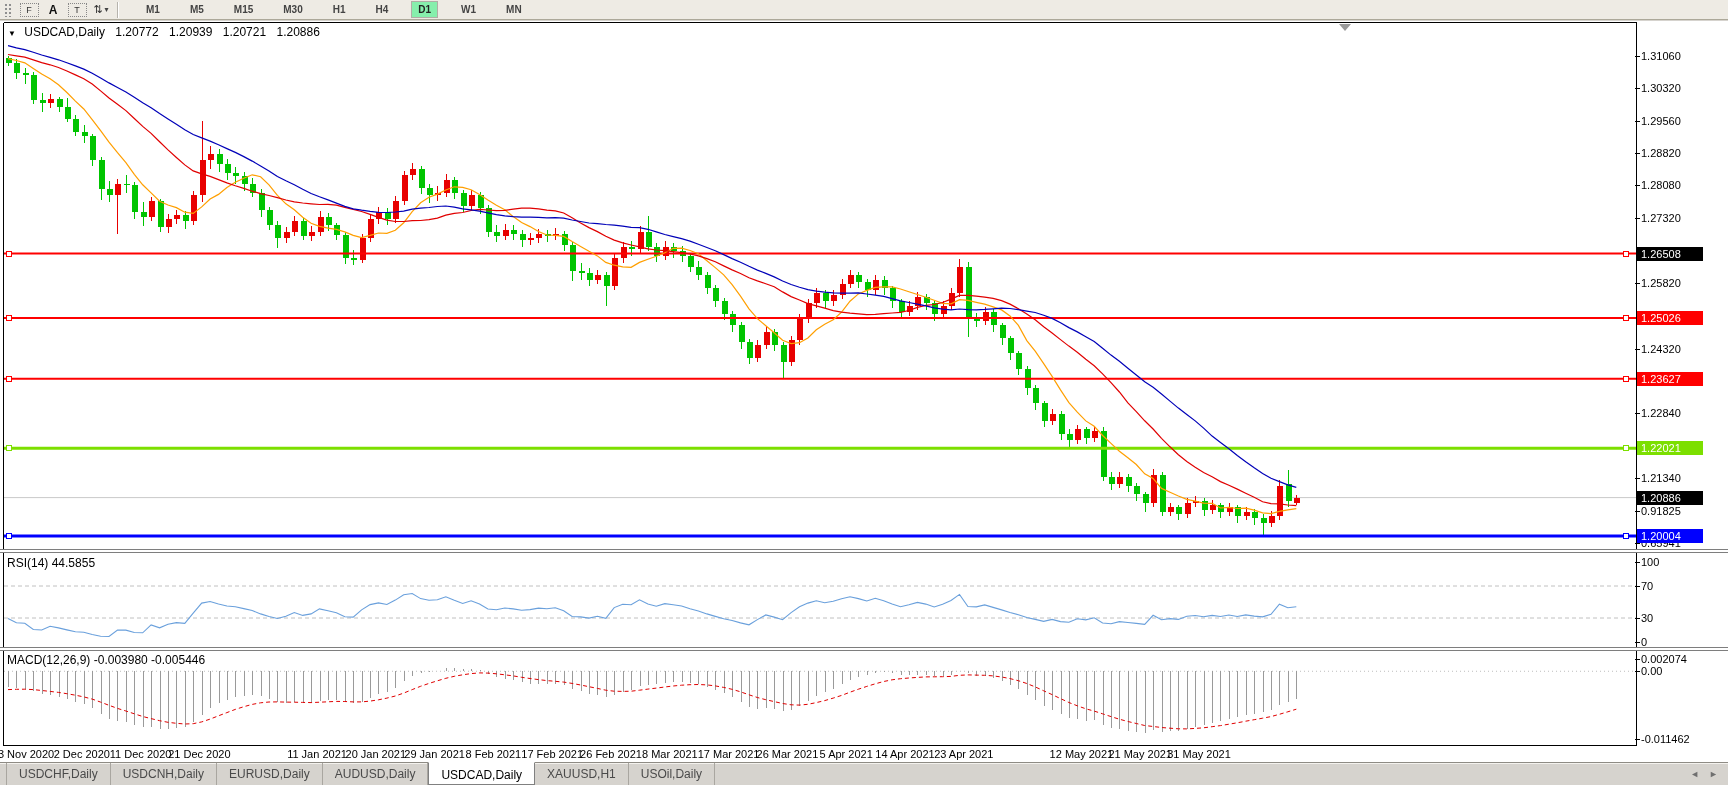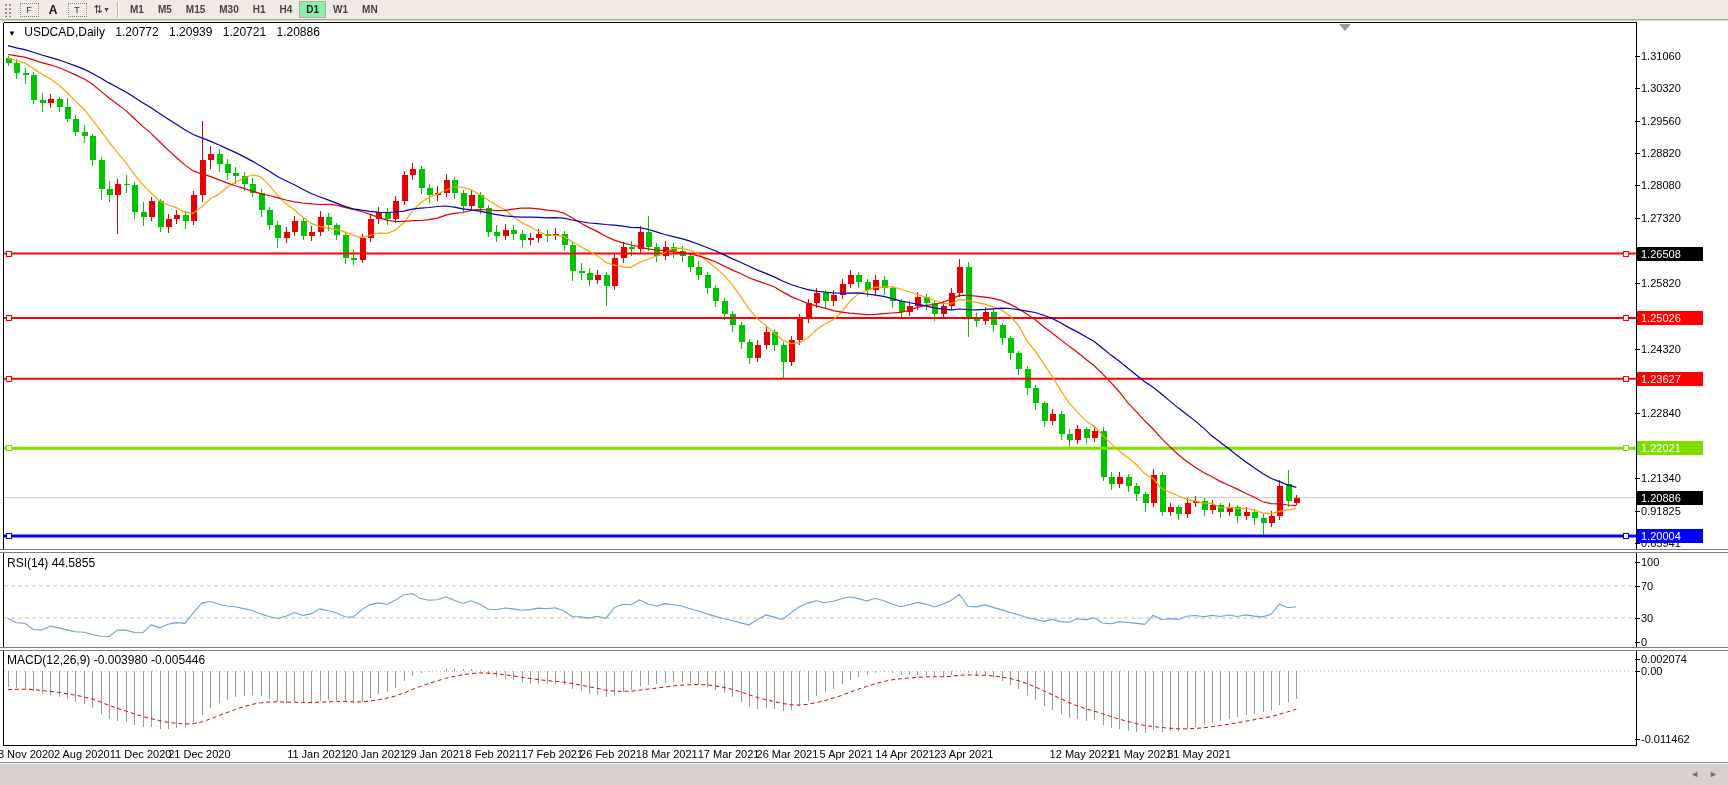--- a/index.html
+++ b/index.html
@@ -10,21 +10,21 @@
     border-bottom:1px solid #aca899;display:flex;align-items:center;box-sizing:border-box;padding-left:3px;}
   .grip{width:9px;height:14px;margin:0 4px 0 1px;
     background-image:radial-gradient(#8f8f8f 34%,rgba(0,0,0,0) 36%);background-size:4px 4px;}
   .tool-btn{height:16px;min-width:20px;display:flex;align-items:center;justify-content:center;
     font-size:11px;color:#333;margin:0 2px;cursor:default;}
   .tool-box{width:17px;height:12px;border:1px dotted #888;display:flex;align-items:center;
     justify-content:center;font-size:9px;color:#333;}
   .tool-a{font-weight:bold;font-size:12px;color:#111;}
   .caret{font-size:8px;color:#444;margin-left:2px;}
   .tsep{width:1px;height:16px;background:#b6b3ac;border-right:1px solid #fff;margin:0 4px;}
-  .period-btn{font-size:10px;font-weight:bold;color:#444;padding:2px 6px;border:1px solid rgba(0,0,0,0);}
+  .period-btn{font-size:10px;font-weight:bold;color:#444;padding:2px 6px;border:1px solid rgba(0,0,0,0);margin-left:16px;}
   .period-btn.active{background:#86efac;border:1px solid #b0ada5;color:#222;}
   
   .chart-client{position:absolute;left:0;top:21px;width:1728px;height:741px;background:#ffffff;}
   svg.canvas{position:absolute;left:0;top:0;}
   .labels{position:absolute;left:0;top:0;width:1728px;height:785px;pointer-events:none;}
   .chart-title{position:absolute;left:8px;top:25px;font-size:12px;color:#000;white-space:nowrap;}
   .chart-title .tri{font-size:8px;margin-right:5px;}
   .chart-title .num{margin-left:7px;}
   .pane-label{position:absolute;left:7px;font-size:12px;color:#000;white-space:nowrap;}
   .ptick{position:absolute;left:1641px;font-size:11px;color:#000;height:13px;line-height:13px;}
@@ -648,21 +648,21 @@
         <div class="ptick" style="top: 612px;">30</div>
         <div class="ptick" style="top: 636px;">0</div>
       </div>
     <div id="mticks">
         <div class="ptick" style="top: 653px;">0.002074</div>
         <div class="ptick" style="top: 665.258px;">0.00</div>
         <div class="ptick" style="top: 733px;">-0.011462</div>
       </div>
     <div id="dates">
         <div class="date-label" style="left: 23px;">23 Nov 2020</div>
-        <div class="date-label" style="left: 81.8px;">2 Aug 2020</div>
+        <div class="date-label" style="left: 81.8px;">2 Dec 2020</div>
         <div class="date-label" style="left: 140.6px;">11 Dec 2020</div>
         <div class="date-label" style="left: 199.4px;">21 Dec 2020</div>
         <div class="date-label" style="left: 276px; margin-top: 41px;">31 Dec 2020</div>
         <div class="date-label" style="left: 317px;">11 Jan 2021</div>
         <div class="date-label" style="left: 375.8px;">20 Jan 2021</div>
         <div class="date-label" style="left: 434.6px;">29 Jan 2021</div>
         <div class="date-label" style="left: 493.4px;">8 Feb 2021</div>
         <div class="date-label" style="left: 552.2px;">17 Feb 2021</div>
         <div class="date-label" style="left: 611px;">26 Feb 2021</div>
         <div class="date-label" style="left: 669.8px;">8 Mar 2021</div>
@@ -672,19 +672,28 @@
         <div class="date-label" style="left: 905px;">14 Apr 2021</div>
         <div class="date-label" style="left: 963.8px;">23 Apr 2021</div>
         <div class="date-label" style="left: 1014px; margin-top: 28px;">3 May 2021</div>
         <div class="date-label" style="left: 1081.4px;">12 May 2021</div>
         <div class="date-label" style="left: 1140.2px;">21 May 2021</div>
         <div class="date-label" style="left: 1199px;">31 May 2021</div>
       </div>
   </div>
 
   <div class="tabbar">
+    <div id="tabs" style="display:flex;">
+        <div class="tab">USDCHF,Daily</div>
+        <div class="tab">USDCNH,Daily</div>
+        <div class="tab">EURUSD,Daily</div>
+        <div class="tab">AUDUSD,Daily</div>
+        <div class="tab active">USDCAD,Daily</div>
+        <div class="tab">XAUUSD,H1</div>
+        <div class="tab">USOil,Daily</div>
+      </div>
     <div class="tab-scroll">
       <span>◄</span>
       <span>►</span>
     </div>
   </div>
 
 </div>
 
 </body></html>

